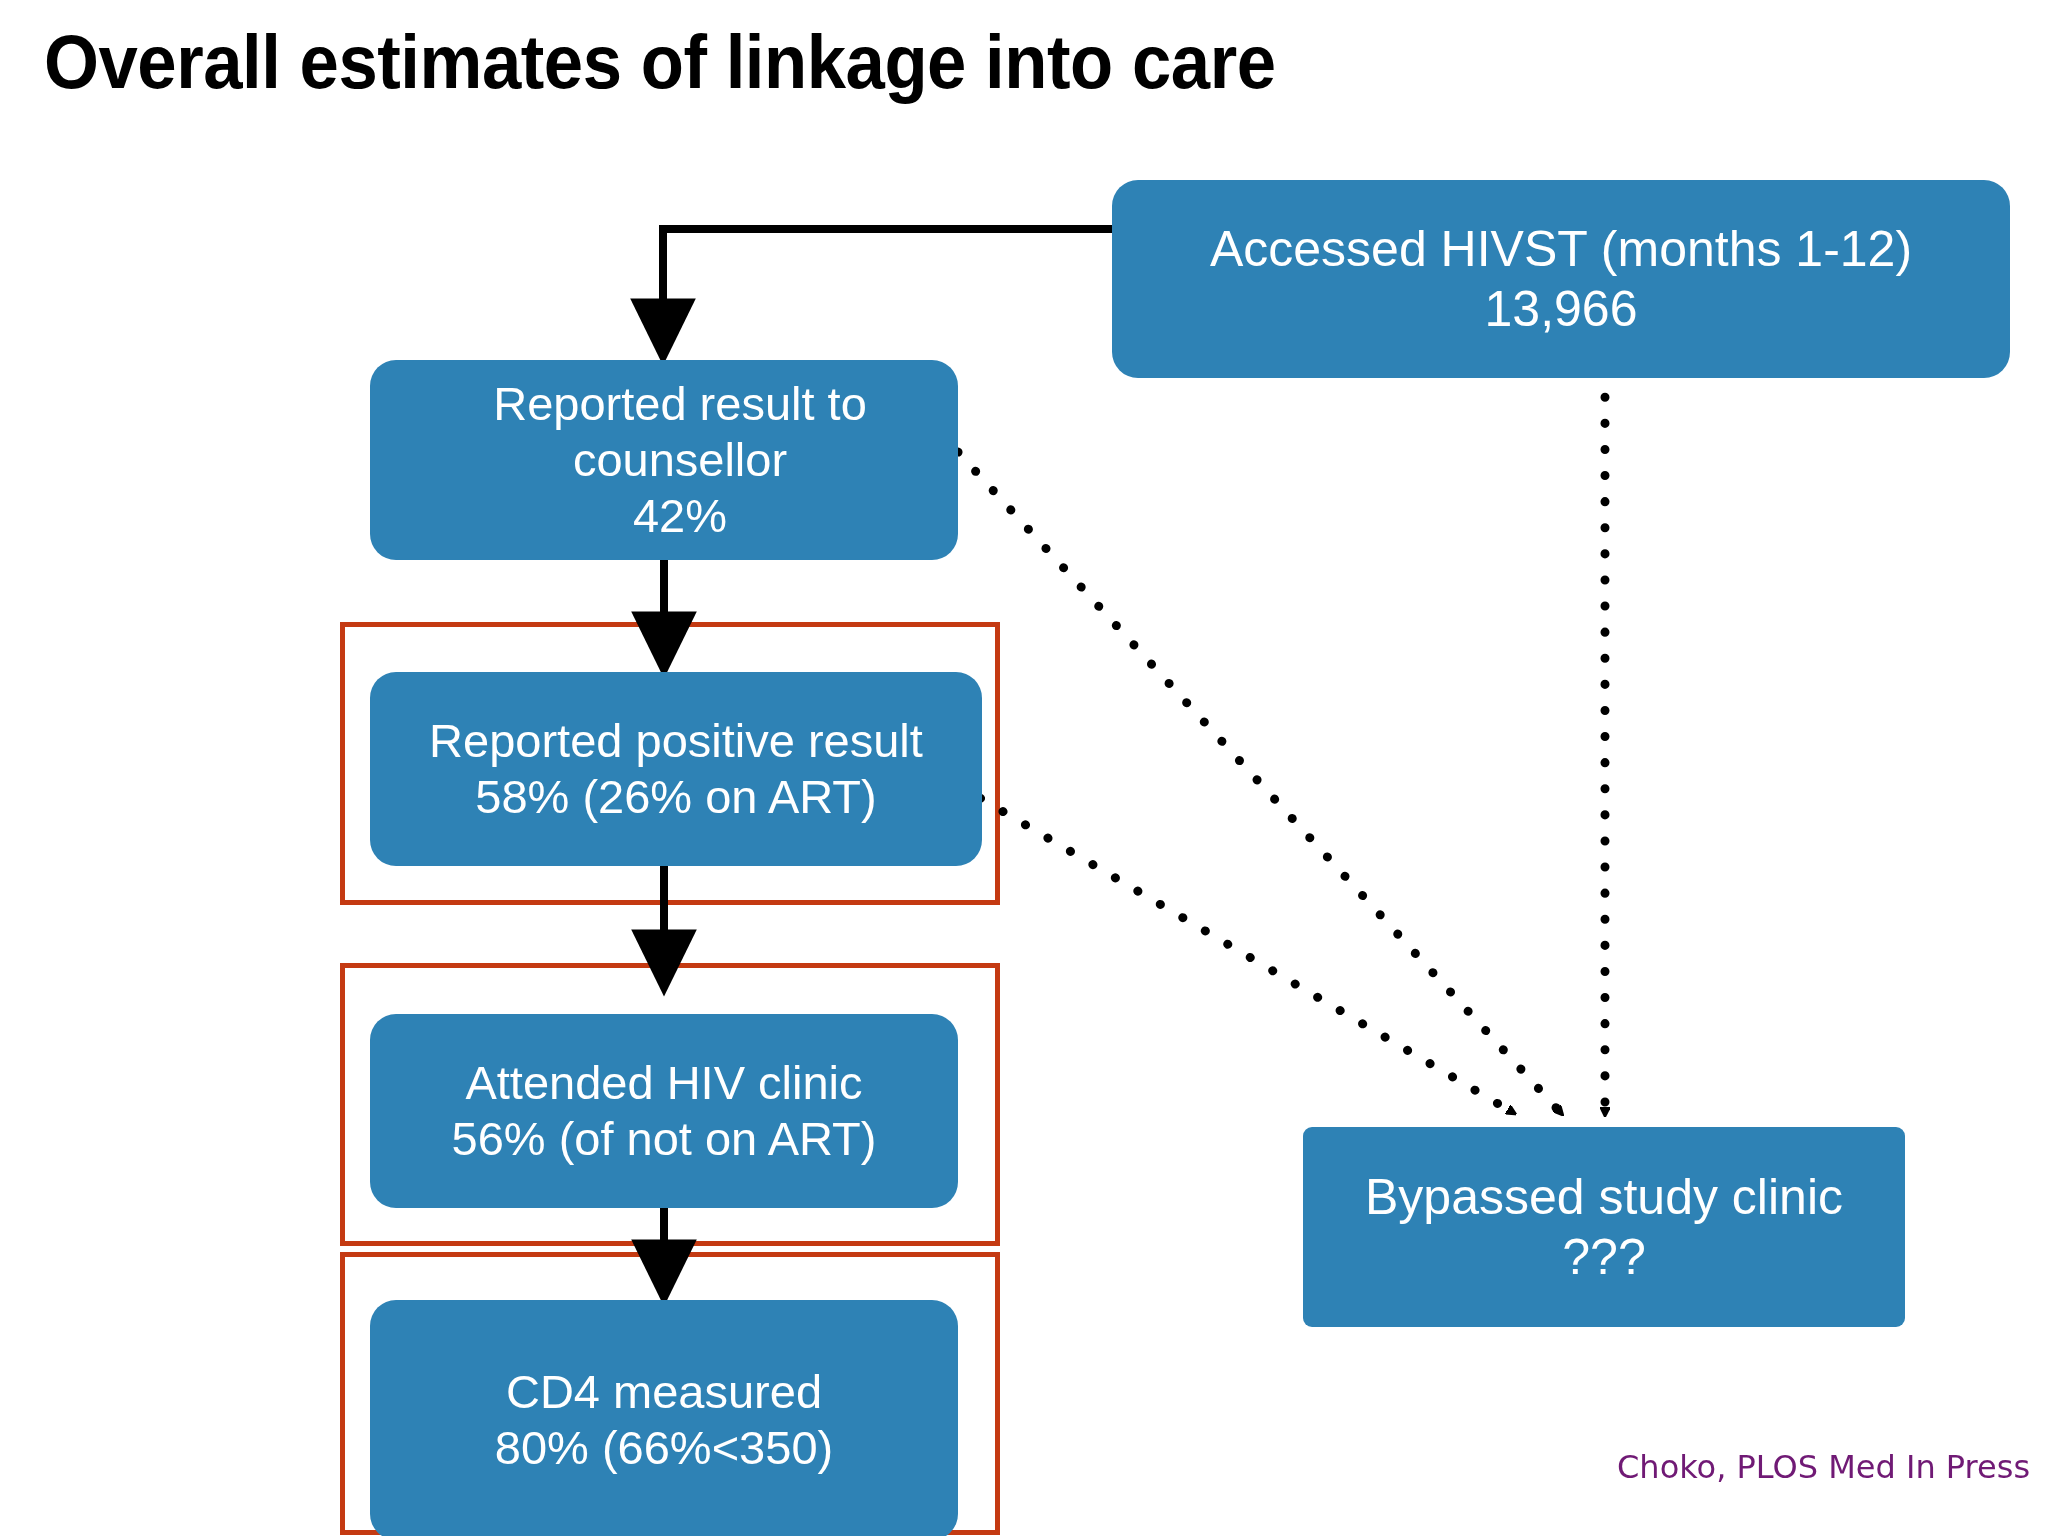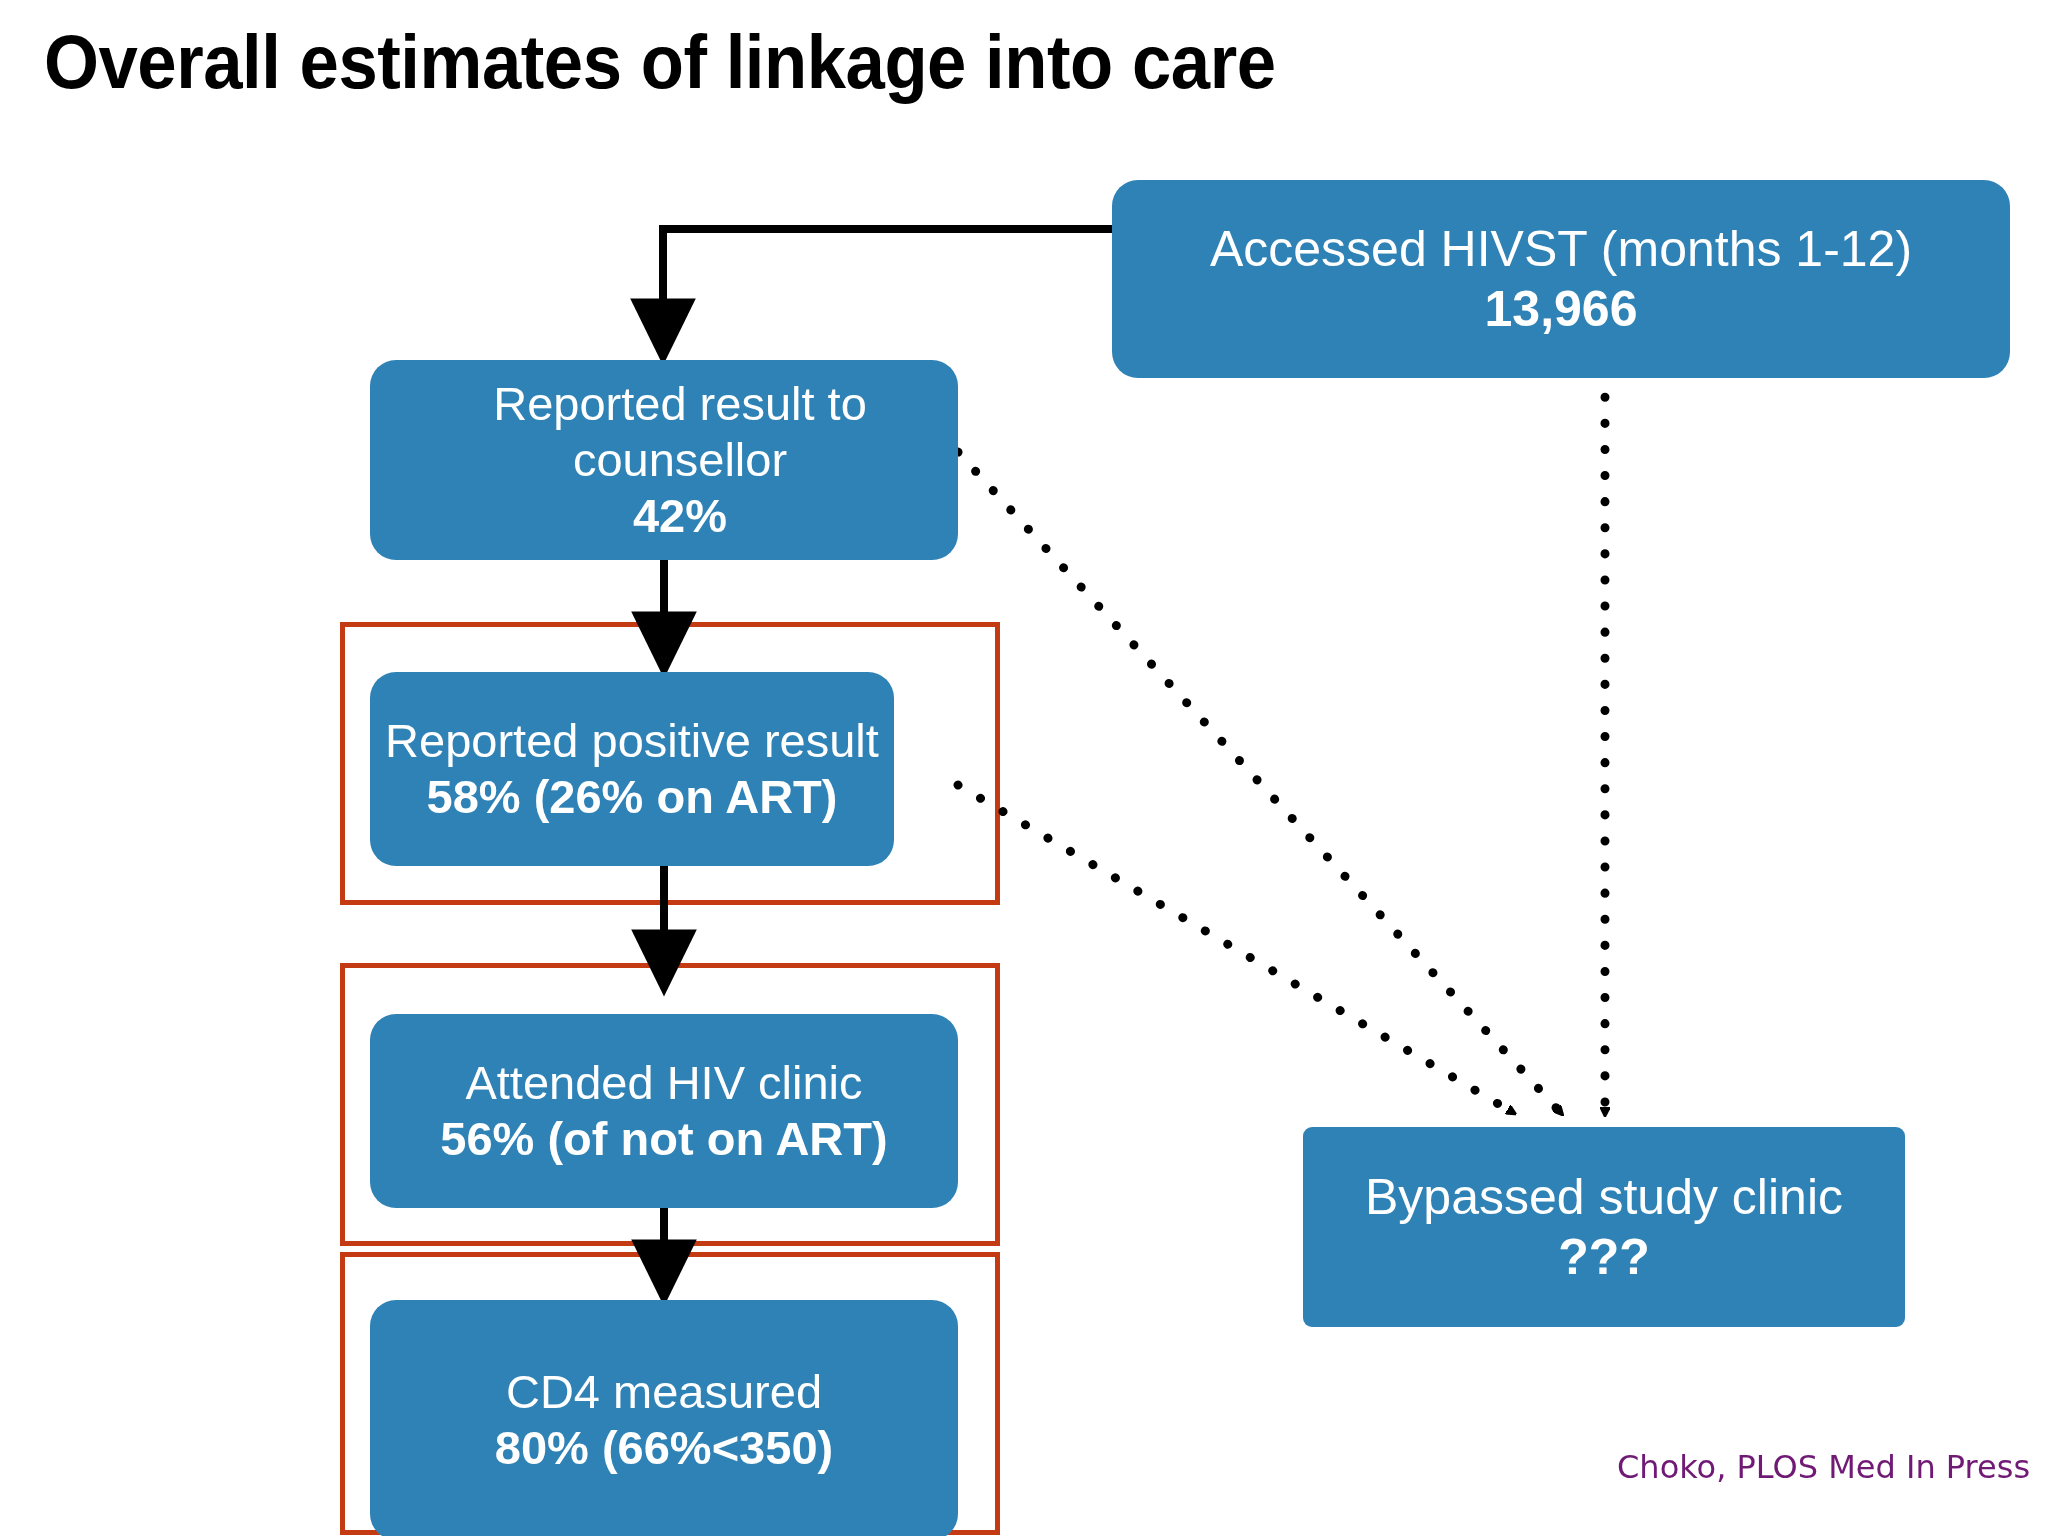--- a/index.html
+++ b/index.html
@@ -52,28 +52,28 @@
     justify-content: center;
     text-align: center;
     padding: 6px 14px;
   }
   .node .l1 {
     font-weight: normal;
     white-space: nowrap;
   }
   .node .l1.wrap { white-space: normal; }
   .node .l2 {
-    font-weight: bold;
+    font-weight: normal;
     white-space: nowrap;
   }
 
   
   #node-hivst    { left: 1112px; top: 140px;  width: 898px; height: 198px; font-size: 50px; line-height: 60px; margin-top: 40px; }
   #node-reported { left: 370px;  top: 360px;  width: 588px; height: 200px; font-size: 47px; line-height: 56px; padding-left: 46px; }
-  #node-positive { left: 370px;  top: 672px;  width: 524px; height: 194px; font-size: 47px; line-height: 56px; }
+  #node-positive { left: 370px;  top: 672px;  width: 612px; height: 194px; font-size: 47px; line-height: 56px; }
   #node-clinic   { left: 370px;  top: 990px;  width: 588px; height: 194px; font-size: 47px; line-height: 56px; margin-top: 24px; }
   #node-cd4      { left: 370px;  top: 1300px; width: 588px; height: 240px; font-size: 47px; line-height: 56px; }
   #node-bypassed { left: 1303px; top: 1127px; width: 602px; height: 200px; font-size: 50px; line-height: 60px; border-radius: 9px; }
 
   
   .redbox {
     position: absolute;
     box-sizing: border-box;
     border: 5px solid #c43a12;
     background: transparent;

